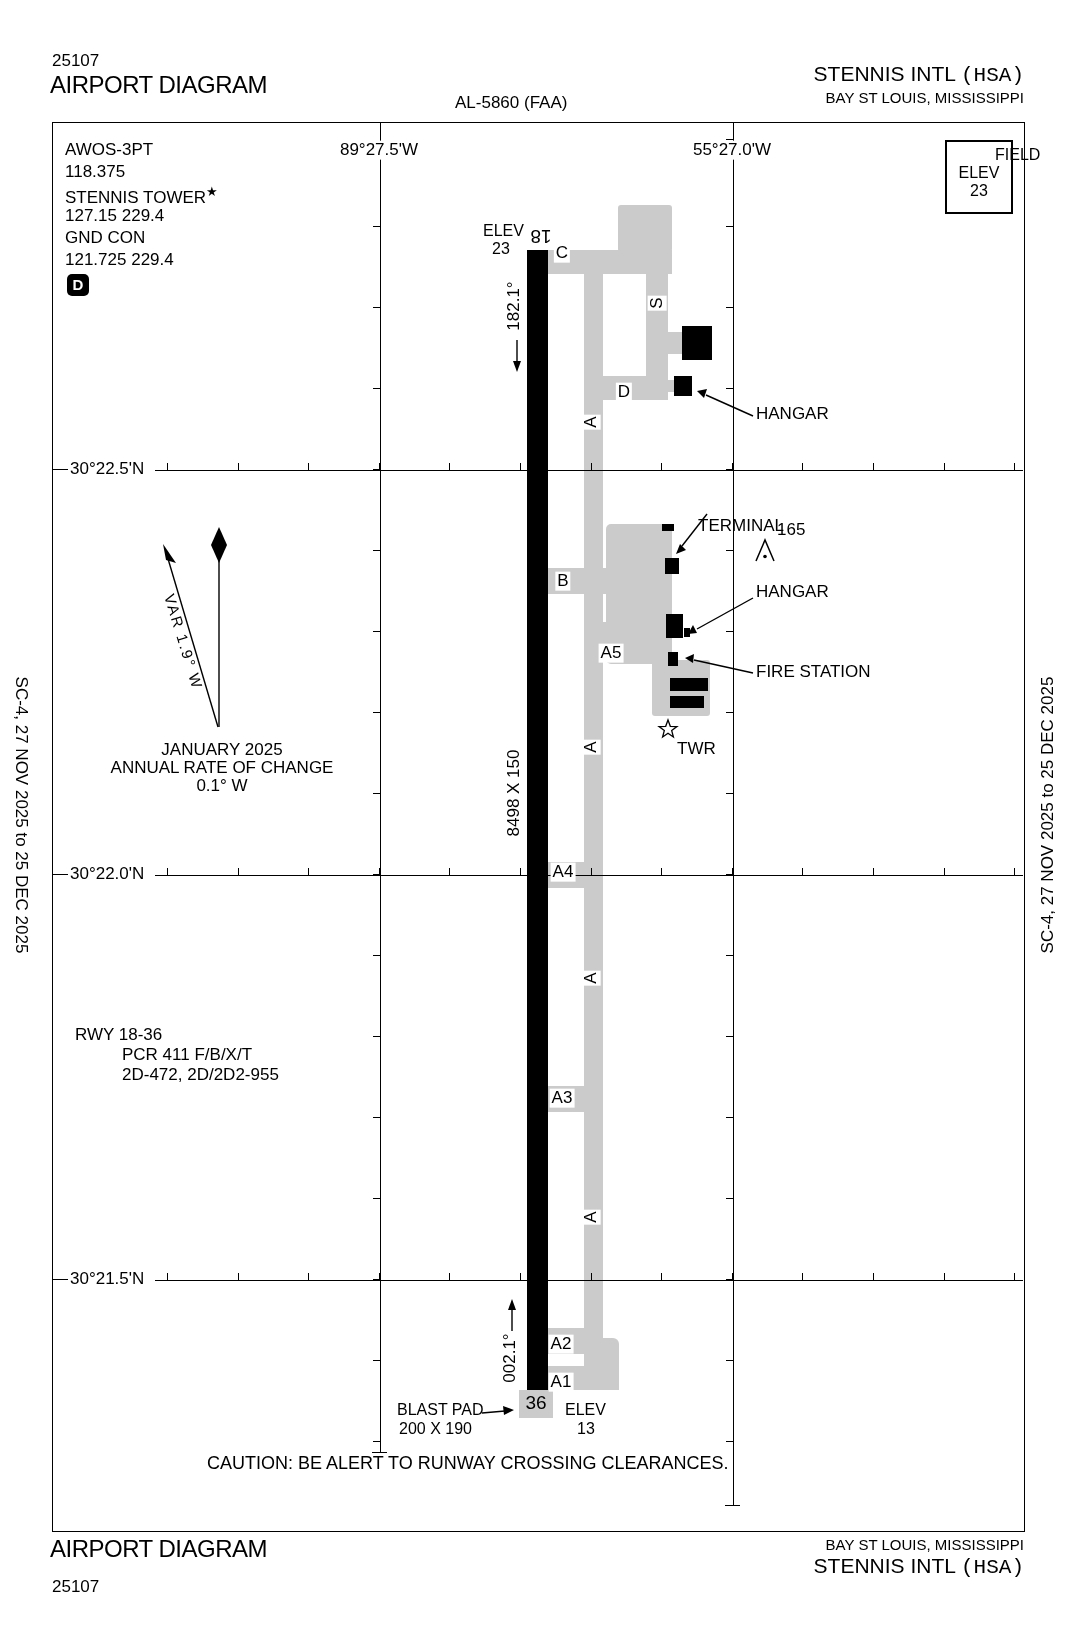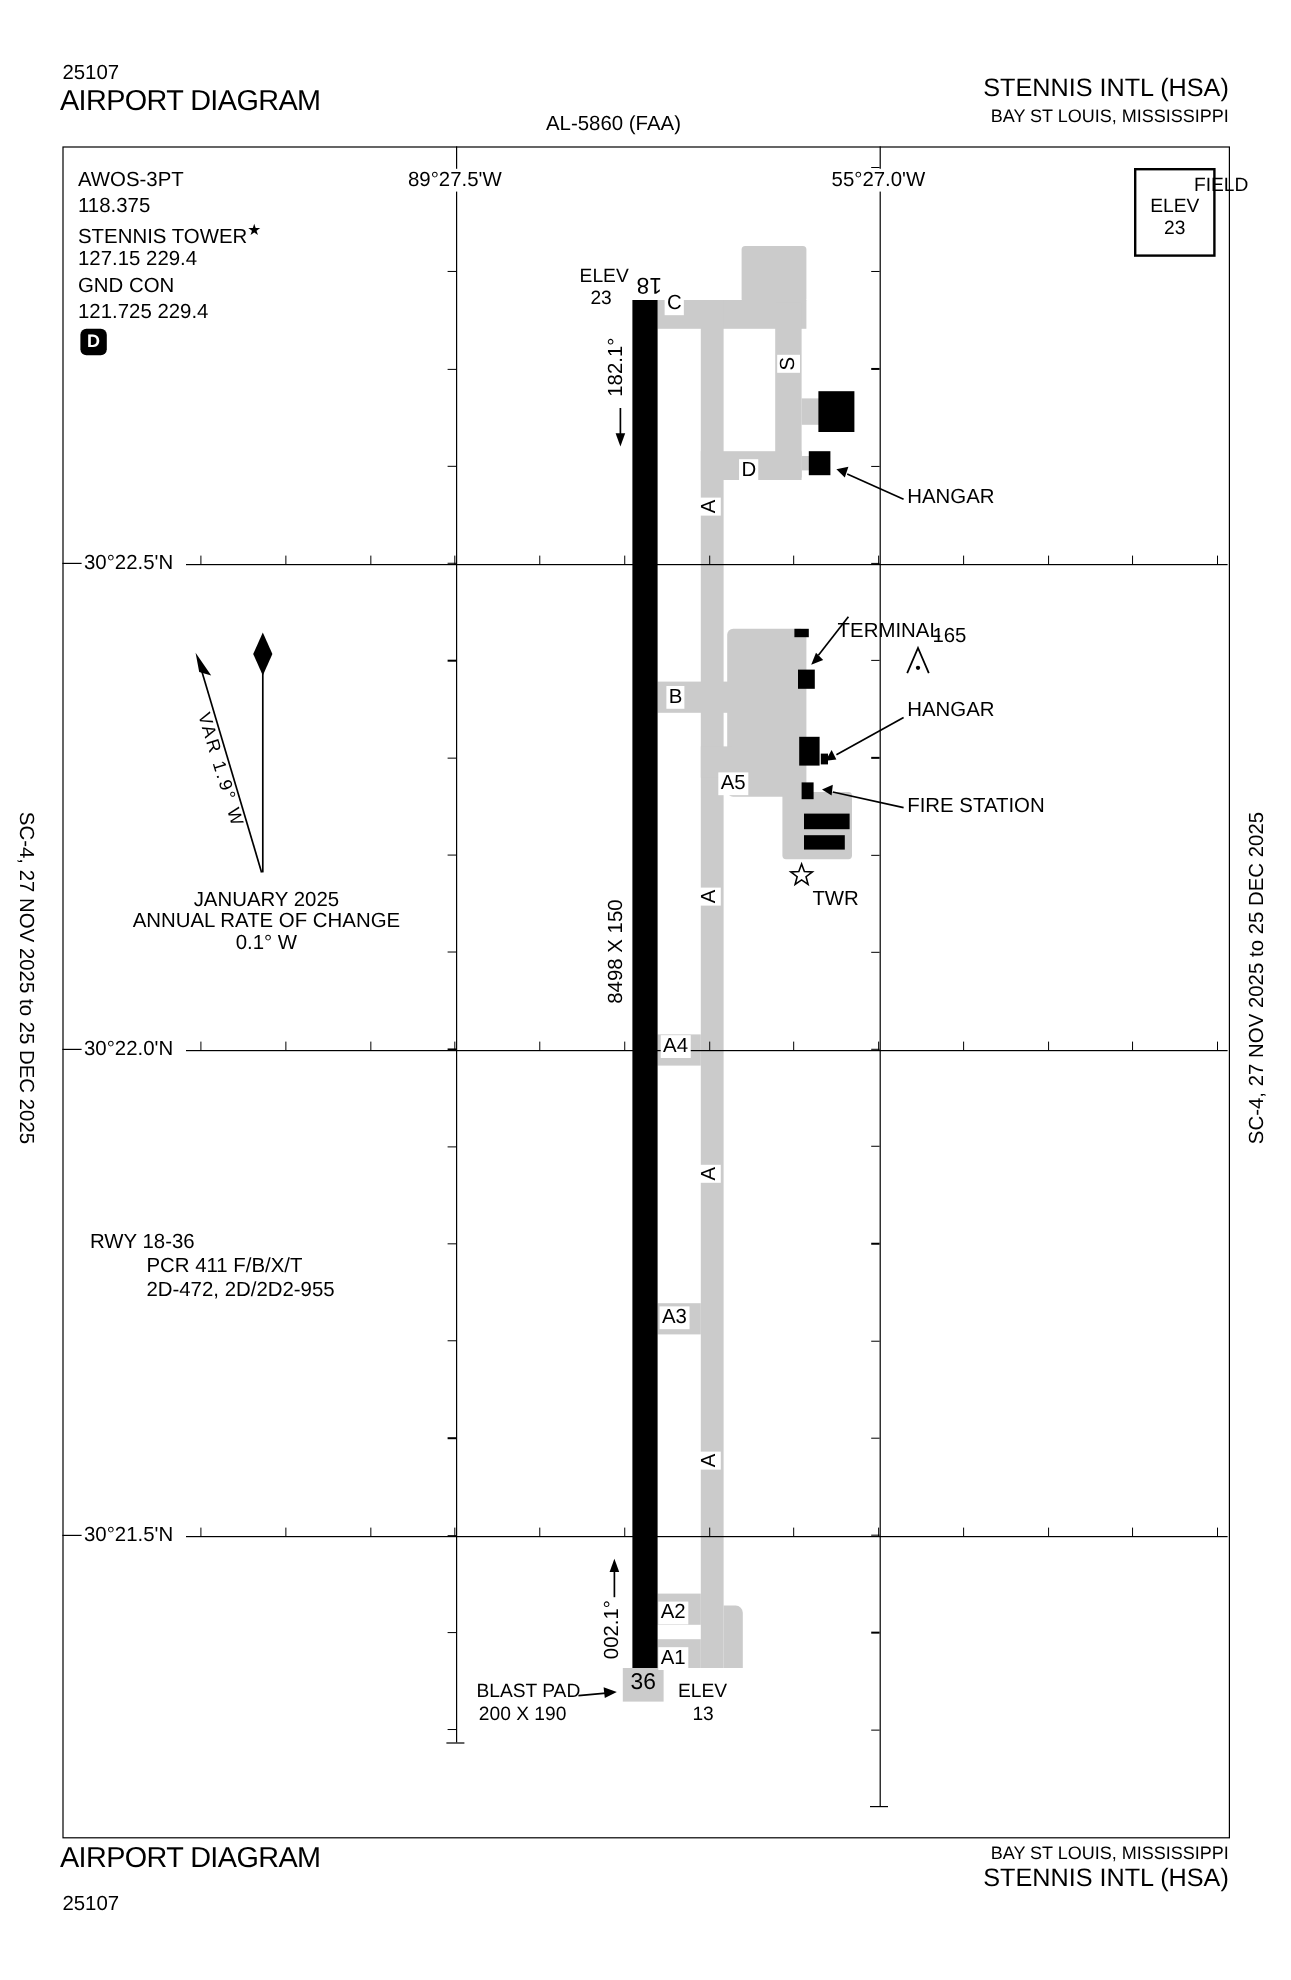--- a/index.html
+++ b/index.html
@@ -20,21 +20,21 @@
          background-position:0 23px;}
   .hgrid{position:absolute;height:7px;z-index:2;border-bottom:1px solid #000;
          background-image:repeating-linear-gradient(to right,#000 0 1px,transparent 1px 70.6px);
          background-position:12px 0;}
   .stub{position:absolute;height:1px;background:#000;z-index:2;}
   .etick{position:absolute;height:1px;background:#000;z-index:2;}
   #border-box{position:absolute;left:52px;top:122px;width:971px;height:1408px;border:1.2px solid #000;z-index:2;}
   #field-elev-box{position:absolute;left:945px;top:140px;width:64px;height:70px;border:2px solid #000;z-index:5;text-align:center;}
   #d-symbol{position:absolute;left:67px;top:274px;width:22px;height:22px;background:#000;border-radius:5px;z-index:5;
             color:#fff;font-weight:bold;font-size:15px;text-align:center;line-height:22px;}
-  .serif{font-family:Liberation Sans, sans-serif;}
+  .serif{font-family:Liberation Mono, monospace;}
   svg.overlay{position:absolute;left:0;top:0;z-index:6;pointer-events:none;}
   .underline{text-decoration:underline;}
 </style>
 </head>
 <body>
 
 <div id="page">
 
   <div class="t f17" style="left:52px;top:52px;">25107</div>
   <div class="t f34" style="left:50px;top:72px;">AIRPORT DIAGRAM</div>
@@ -147,20 +147,21 @@
 
   <div class="t f15" style="left:183px;top:642px;transform:translate(-50%,-50%) rotate(73deg);letter-spacing:2px;">VAR 1.9° W</div>
   <div class="t f17 cc" style="left:222px;top:750px;">JANUARY 2025</div>
   <div class="t f17 cc" style="left:222px;top:768px;">ANNUAL RATE OF CHANGE</div>
   <div class="t f17 cc" style="left:222px;top:786px;">0.1° W</div>
 
   <div class="t f17" style="left:75px;top:1026px;">RWY 18-36</div>
   <div class="t f17" style="left:122px;top:1046px;">PCR 411 F/B/X/T</div>
   <div class="t f17" style="left:122px;top:1066px;">2D-472, 2D/2D2-955</div>
 
+  <div class="t f18 w" style="left:205px;top:1454px;">CAUTION: BE ALERT TO RUNWAY CROSSING CLEARANCES.</div>
 
   <div class="t f34" style="left:50px;top:1536px;">AIRPORT DIAGRAM</div>
   <div class="t f17" style="left:52px;top:1578px;">25107</div>
   <div class="t f15" style="right:52px;top:1537px;">BAY ST LOUIS, MISSISSIPPI</div>
   <div class="t f21" style="right:52px;top:1554px;">
     <span>STENNIS INTL</span>
     <span class="serif">(HSA)</span>
   </div>
 
   <svg class="overlay" width="1076" height="1650" viewBox="0 0 1076 1650">

